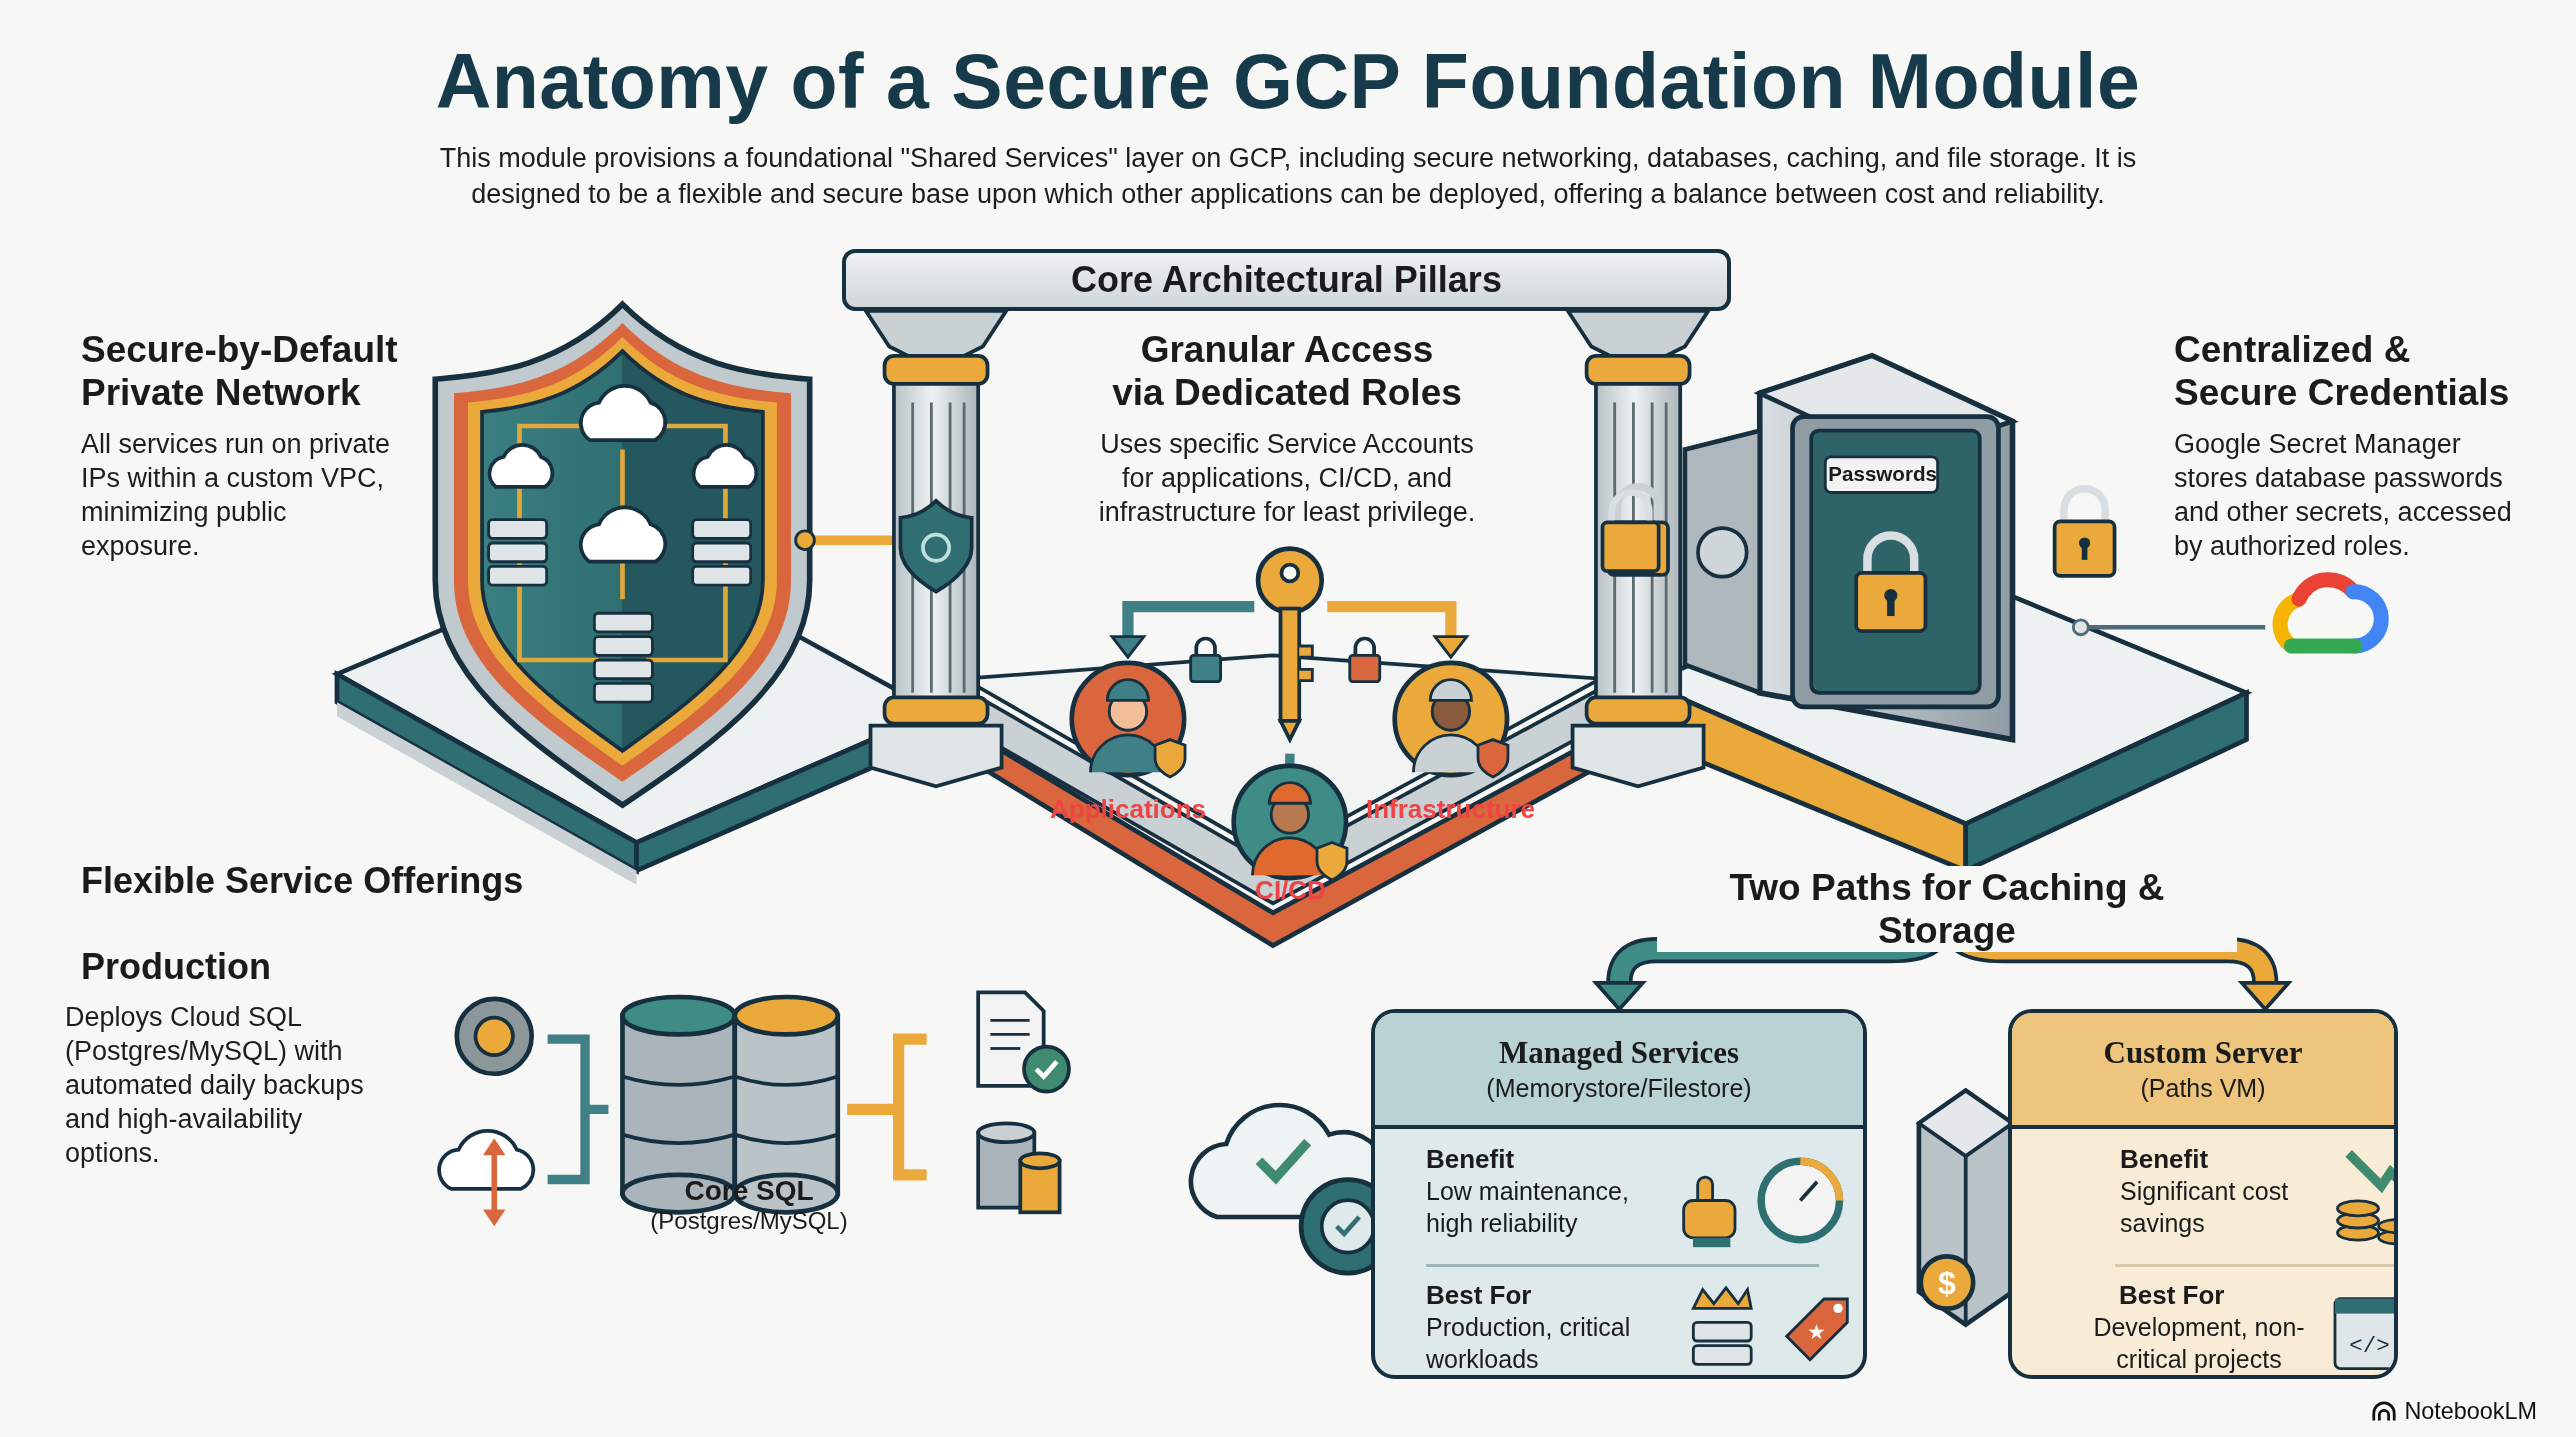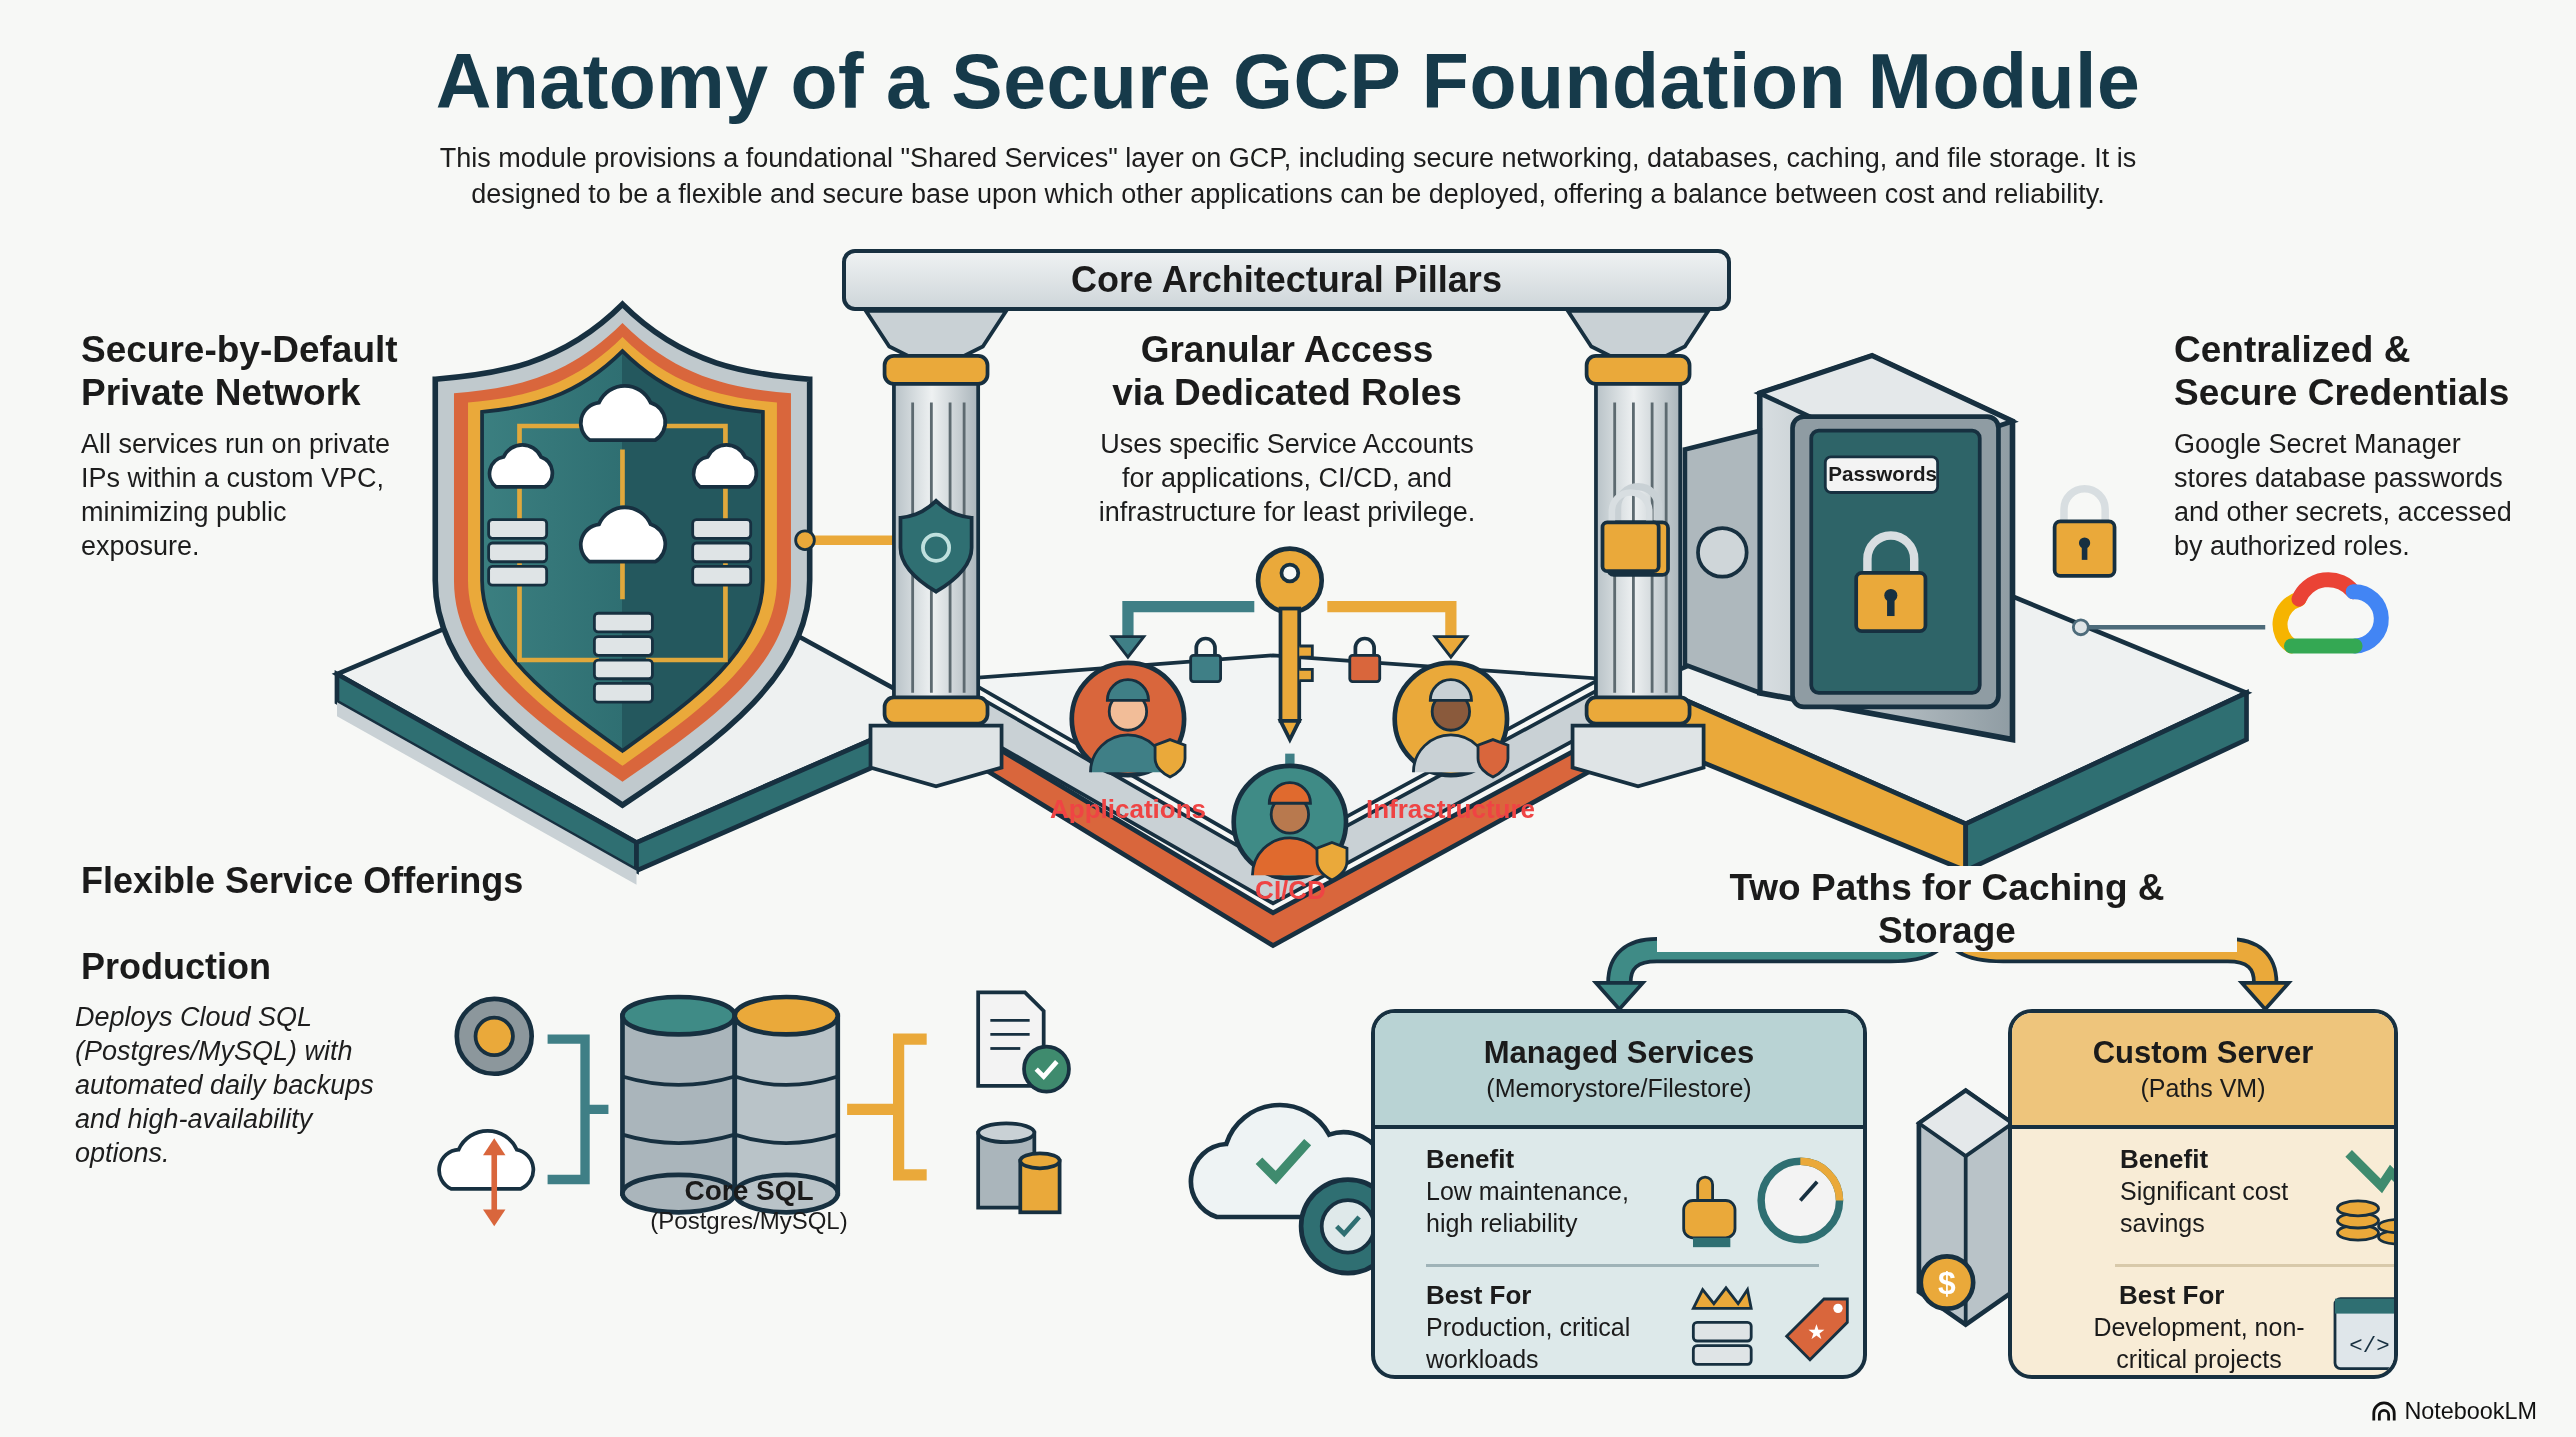--- a/index.html
+++ b/index.html
@@ -8,21 +8,21 @@
   #main-title{left:0;width:2576px;top:37px;text-align:center;font-size:77px;font-weight:700;color:#163a4a;letter-spacing:0.5px;}
   #subtitle{left:393px;width:1790px;top:140px;text-align:center;font-size:27px;line-height:36px;color:#1d1d1d;}
   .h2{font-weight:700;font-size:37px;line-height:43px;color:#1b1b1b;}
   .body{font-size:27px;line-height:34px;color:#1d1d1d;}
   .center{text-align:center;}
   svg#scene{position:absolute;left:0;top:0;}
   .pillar-banner{left:842px;top:249px;width:889px;height:62px;border:4.7px solid #173040;border-radius:13px;background:linear-gradient(#eef1f2,#cfd6da);box-sizing:border-box;display:flex;align-items:center;justify-content:center;font-size:36px;font-weight:700;color:#1b1b1b;}
   .role-label{font-size:26px;font-weight:700;color:#ef4444;}
   .card{position:absolute;border:4.7px solid #173040;border-radius:24px;box-sizing:border-box;overflow:hidden;}
   .card-head{height:112px;display:flex;flex-direction:column;align-items:center;justify-content:center;border-bottom:4.7px solid #173040;}
-  .card-title{font-size:31px;font-weight:700;}
+  .card-title{font-size:31px;font-weight:700;font-family:Liberation Serif, serif;}
   .card-sub{font-size:25px;margin-top:3.7px;}
   .card-sec{position:absolute;}
   .sec-label{font-size:26px;font-weight:700;}
   .sec-text{font-size:25px;line-height:32px;}
   .card-div{position:absolute;height:2.8px;background:#9fb3b8;}
   #nb-brand{right:39px;top:1398px;font-size:23.4px;display:flex;align-items:center;gap:7.5px;color:#111;}
 </style>
 </head>
 <body>
 
@@ -312,21 +312,21 @@
 
 <div class="abs" style="left:2174px;top:328px;width:393px;">
   <div class="h2">Centralized &amp;</div>
   <div class="h2">Secure Credentials</div>
   <div class="body" style="margin-top:13px;width:346px;">Google Secret Manager stores database passwords and other secrets, accessed by authorized roles.</div>
 </div>
 <div class="abs" style="left:1827px;top:462px;width:110px;text-align:right;font-size:20.6px;font-weight:700;">Passwords</div>
 
 <div class="abs h2" style="left:81px;top:859px;font-size:36px;">Flexible Service Offerings</div>
 <div class="abs h2" style="left:81px;top:945px;font-size:36px;">Production</div>
-<div class="abs body" style="left:75px;top:1000px;width:318px;font-style:italic;">Deploys Cloud SQL (Postgres/MySQL) with automated daily backups and high-availability options.</div>
+<div class="abs body" style="left:65px;top:1000px;width:318px;">Deploys Cloud SQL (Postgres/MySQL) with automated daily backups and high-availability options.</div>
 <div class="abs center" style="left:618px;top:1175px;width:262px;">
   <div style="font-size:28px;font-weight:700;">Core SQL</div>
   <div style="font-size:24px;">(Postgres/MySQL)</div>
 </div>
 
 <div class="abs h2" style="left:1657px;top:866px;width:580px;text-align:center;font-size:37px;background:#f7f8f6;">Two Paths for Caching &amp; Storage</div>
 
 <div class="card" style="left:1371px;top:1009px;width:496px;height:370px;background:#dde9ea;">
   <div class="card-head" style="background:#b9d3d4;">
     <div class="card-title">Managed Services</div>

